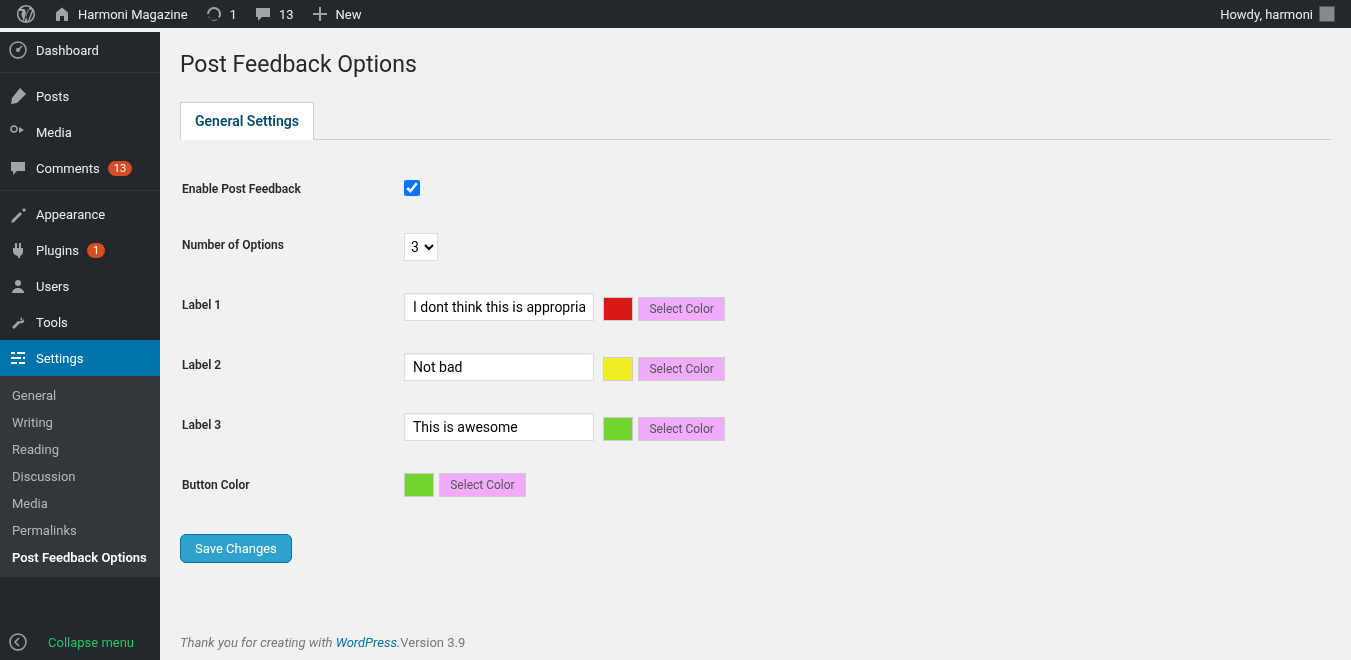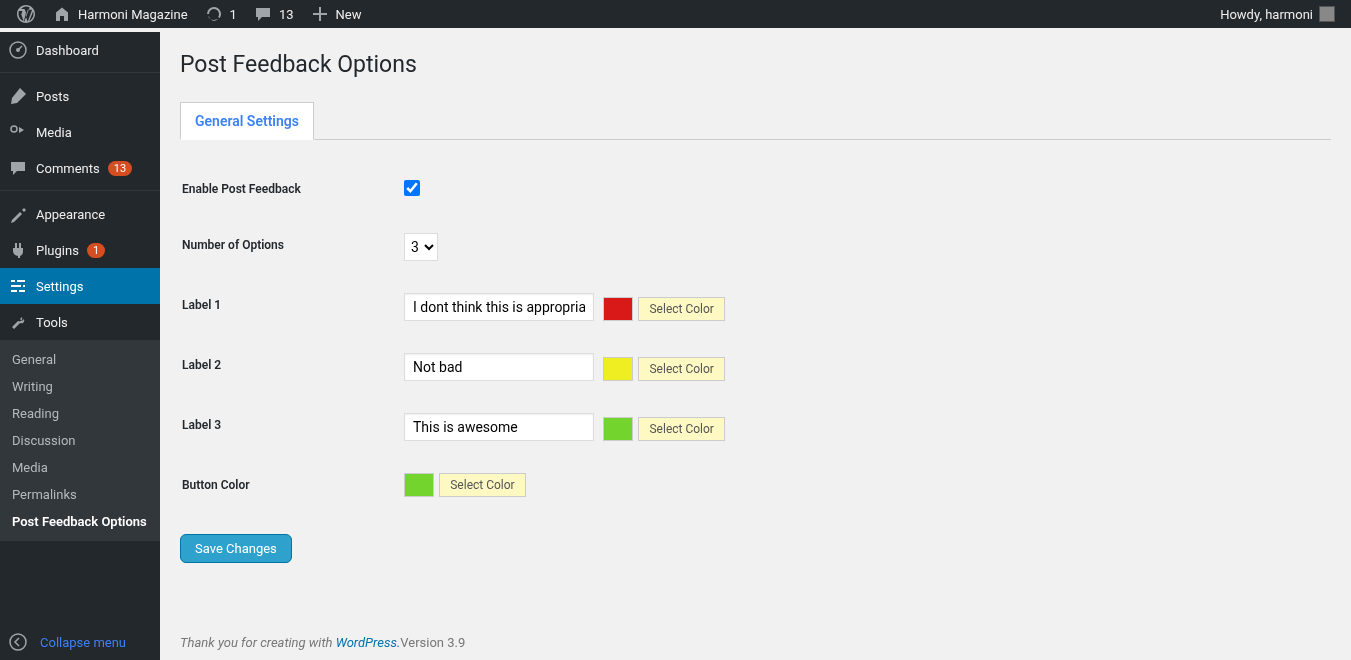--- a/index.html
+++ b/index.html
@@ -14,34 +14,34 @@
 .menu-item.current{background:#0073aa;color:#fff;position:relative;}
 .menu-item.current::after{content:"";position:absolute;right:-8px;top:50%;transform:translateY(-50%);border:8px solid transparent;border-right-color:#f1f1f1;}
 .menu-item svg{width:20px;height:20px;fill:#a0a5aa;flex-shrink:0;}
 .menu-item.current svg{fill:#fff;}
 .menu-sep{height:5px;border-bottom:1px solid #32373c;margin-bottom:5px;}
 .badge{background:#d54e21;color:#fff;border-radius:10px;padding:1px 6px;font-size:11px;min-width:18px;text-align:center;}
 .badge.orange{background:#d54e21;}
 .submenu{background:#32373c;padding:6px 0;}
 .submenu-item{padding:6px 12px;color:#b4b9be;cursor:pointer;font-size:13px;}
 .submenu-item.current{color:#fff;font-weight:600;}
-#collapse{position:absolute;bottom:0;left:0;right:0;padding:8px;display:flex;align-items:center;gap:12px;color:#3b82f6;cursor:pointer;}
+#collapse{position:absolute;bottom:0;left:0;right:0;padding:8px;display:flex;align-items:center;gap:20px;color:#22c55e;cursor:pointer;}
 #collapse svg{width:20px;height:20px;fill:#a0a5aa;}
 #content{margin-left:160px;margin-top:32px;padding:10px 20px 60px;min-height:calc(100vh - 32px);position:relative;}
 h1{font-size:23px;font-weight:400;padding:9px 0 4px;color:#23282d;}
 .nav-tab-wrapper{margin-top:20px;border-bottom:1px solid #ccc;}
-.nav-tab{display:inline-block;padding:10px 14px;background:#fff;border:1px solid #ccc;border-bottom:1px solid #fff;margin-bottom:-1px;font-weight:600;font-size:14px;color:#3b82f6;cursor:pointer;}
+.nav-tab{display:inline-block;padding:10px 14px;background:#fff;border:1px solid #ccc;border-bottom:1px solid #fff;margin-bottom:-1px;font-weight:600;font-size:14px;color:#0c4a6e;cursor:pointer;}
 .form-table{width:100%;margin-top:20px;}
 .form-table th{text-align:left;vertical-align:top;padding:20px 10px 20px 0;width:210px;font-weight:600;font-size:12px;color:#23282d;}
 .form-table td{padding:15px 10px;vertical-align:middle;}
 input[type=text]{padding:5px 8px;border:1px solid #ddd;background:#fff;font-size:14px;width:190px;box-shadow:inset 0 1px 2px rgba(0,0,0,0.07);}
 input[type=checkbox]{width:16px;height:16px;cursor:pointer;}
 select{padding:2px;border:1px solid #ddd;background:#fff;font-size:14px;height:28px;}
 .color-box{display:inline-block;width:30px;height:24px;border:1px solid #ccc;vertical-align:middle;margin-left:6px;cursor:pointer;}
-.select-color-btn{display:inline-block;padding:4px 10px;border:1px solid #ccc;background:#fef9c3;font-size:12px;cursor:pointer;vertical-align:middle;margin-left:2px;color:#555;}
+.select-color-btn{display:inline-block;padding:4px 10px;border:1px solid #ccc;background:#f0abfc;font-size:12px;cursor:pointer;vertical-align:middle;margin-left:2px;color:#555;}
 .save-btn{background:#2ea2cc;border:1px solid #0074a2;color:#fff;padding:6px 14px;font-size:13px;cursor:pointer;border-radius:6px;margin-top:20px;}
 #footer{position:fixed;bottom:0;left:160px;right:0;padding:10px 20px;color:#777;font-style:italic;display:flex;justify-content:flex-start;background:#f1f1f1;border-top:0;}
 #footer a{color:#0073aa;text-decoration:none;}
 #footer .version{font-style:normal;}
 </style>
 </head>
 <body>
 
 <div id="adminbar">
   <div class="ab-item">
@@ -117,36 +117,43 @@
       </svg>
       <span>Appearance</span>
     </div>
   <div class="menu-item">
       <svg viewBox="0 0 20 20">
         <path d="M7 3v5H5v3a5 5 0 005 5v2h2v-2a5 5 0 003-5V8h-2V3h-2v5H9V3z"></path>
       </svg>
       <span>Plugins</span>
       <span class="badge orange">1</span>
     </div>
+  <div class="menu-item">
+      <svg viewBox="0 0 20 20">
+        <circle cx="10" cy="7" r="3"></circle>
+        <path d="M4 17c0-3 3-5 6-5s6 2 6 5z"></path>
+      </svg>
+      <span>Users</span>
+    </div>
+  <div class="menu-item">
+      <svg viewBox="0 0 20 20">
+        <path d="M14 5a3 3 0 01-4 4l-6 6 2 2 6-6a3 3 0 004-4l-2 2-2-2z"></path>
+      </svg>
+      <span>Tools</span>
+    </div>
   <div class="menu-item current">
       <svg viewBox="0 0 20 20">
         <rect x="3" y="4" width="4" height="2"></rect>
         <rect x="9" y="4" width="8" height="2"></rect>
         <rect x="3" y="9" width="10" height="2"></rect>
         <rect x="15" y="9" width="2" height="2"></rect>
         <rect x="3" y="14" width="6" height="2"></rect>
         <rect x="11" y="14" width="6" height="2"></rect>
       </svg>
       <span>Settings</span>
-    </div>
-  <div class="menu-item">
-      <svg viewBox="0 0 20 20">
-        <path d="M14 5a3 3 0 01-4 4l-6 6 2 2 6-6a3 3 0 004-4l-2 2-2-2z"></path>
-      </svg>
-      <span>Tools</span>
     </div>
   <div class="submenu">
     <div class="submenu-item">General</div>
     <div class="submenu-item">Writing</div>
     <div class="submenu-item">Reading</div>
     <div class="submenu-item">Discussion</div>
     <div class="submenu-item">Media</div>
     <div class="submenu-item">Permalinks</div>
     <div class="submenu-item current">Post Feedback Options</div>
   </div>

